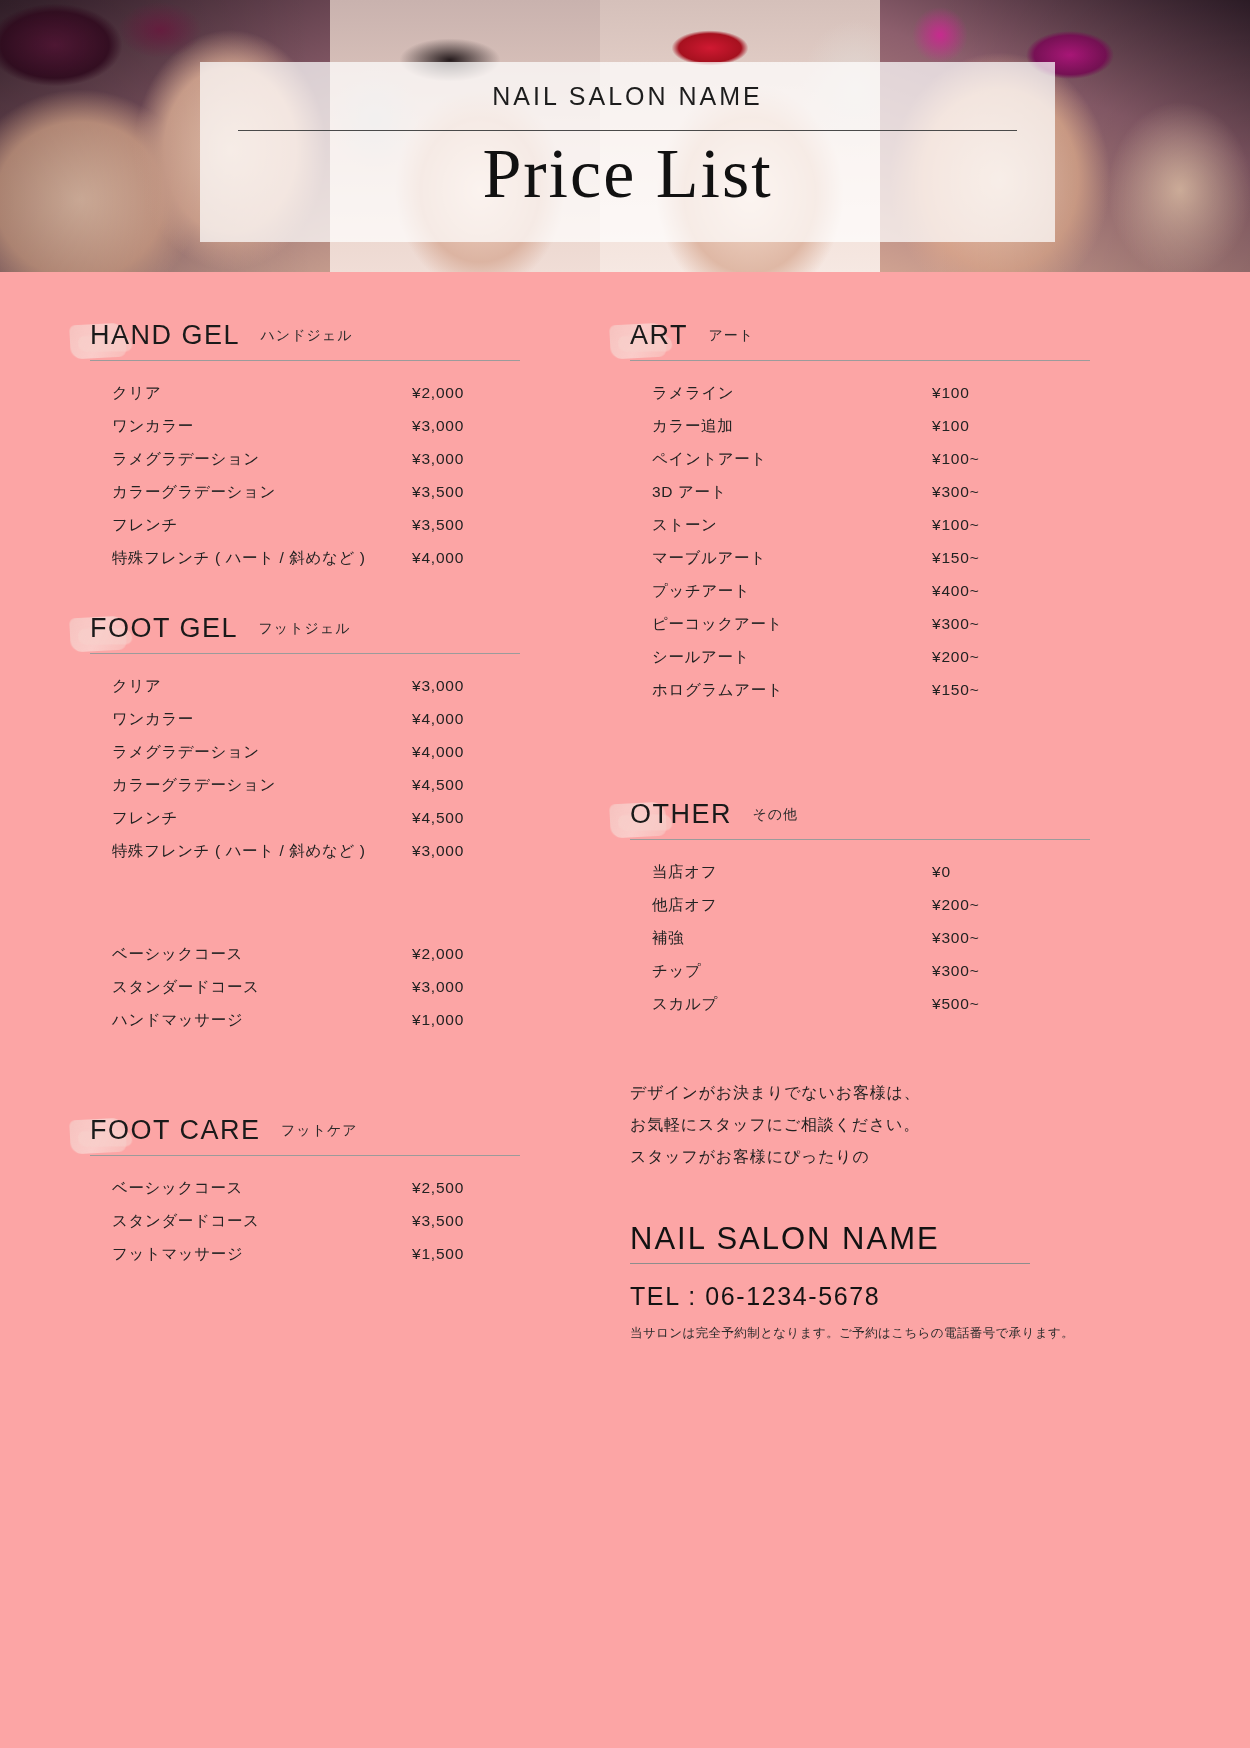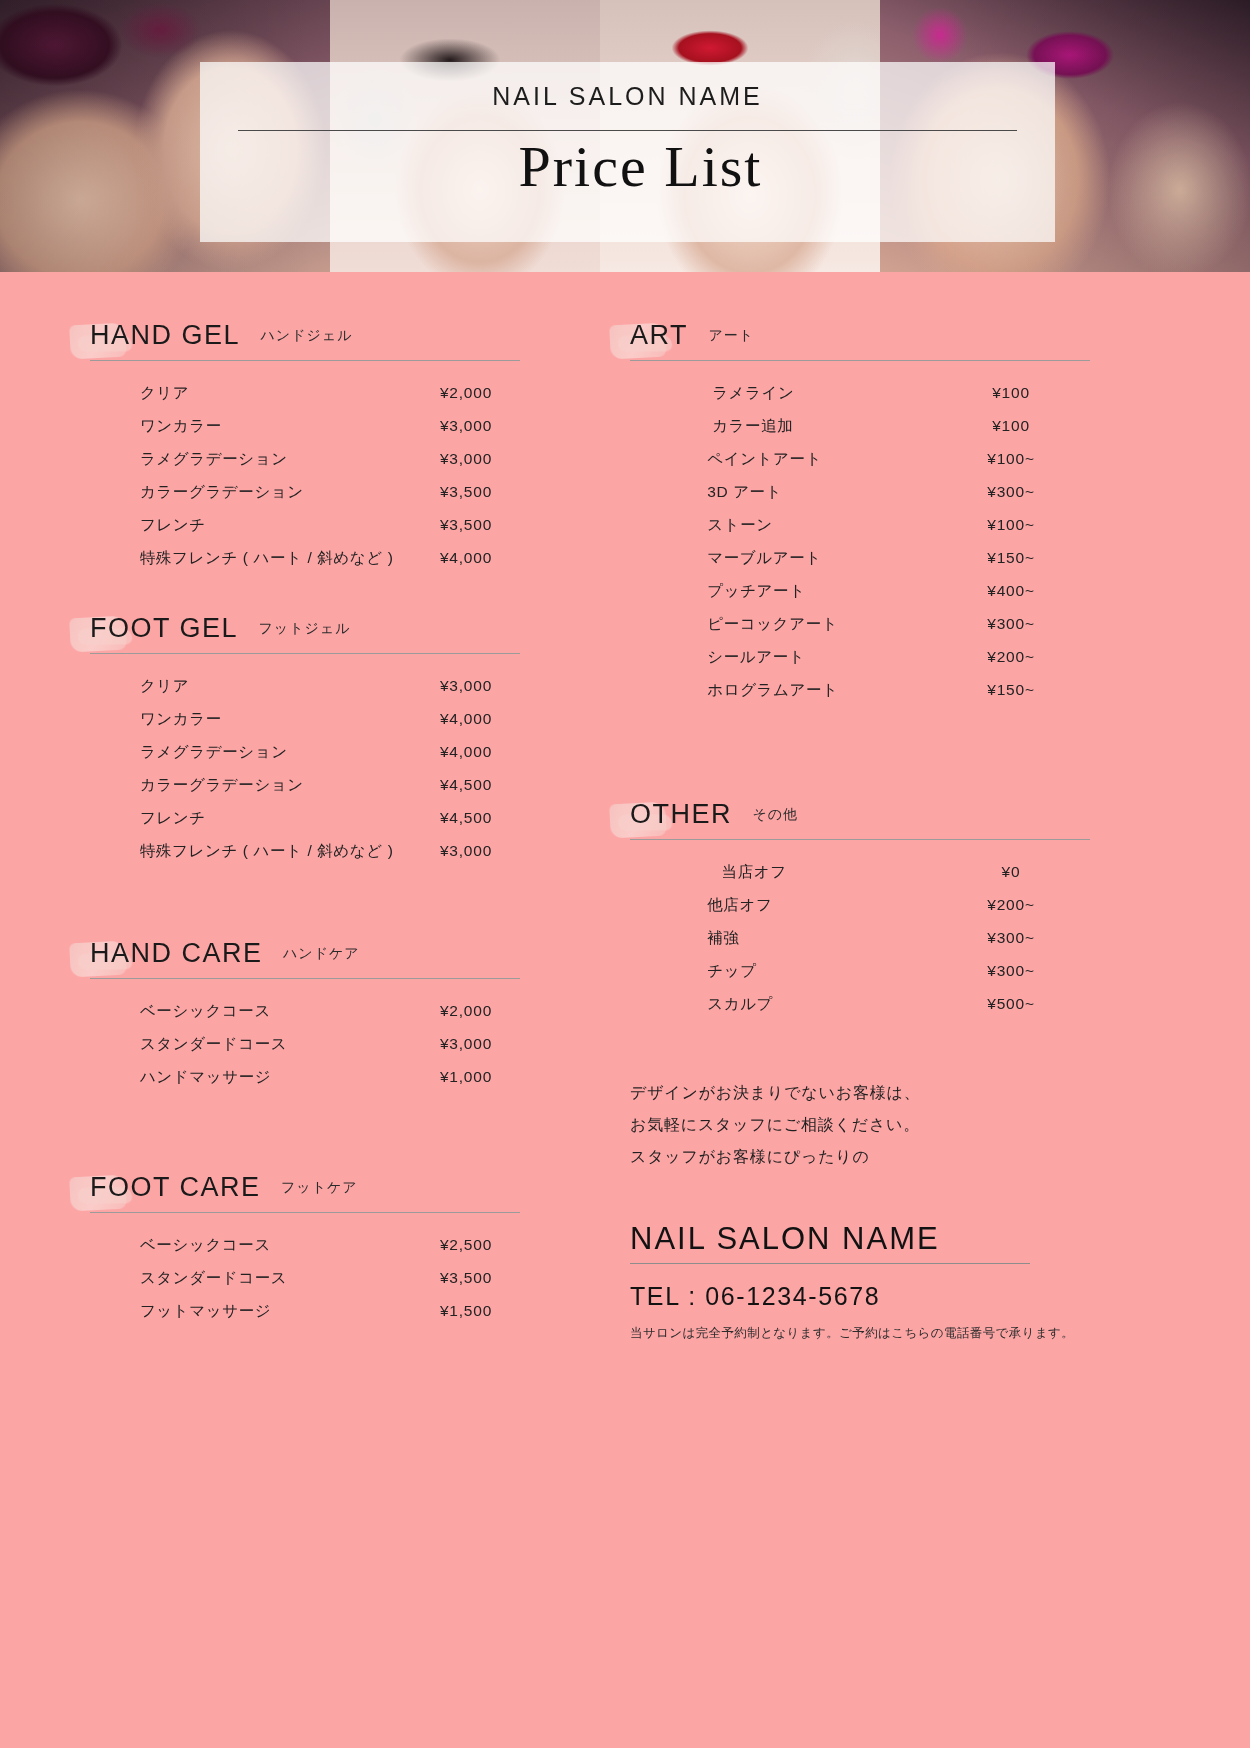--- a/index.html
+++ b/index.html
@@ -86,25 +86,25 @@
     font-weight: 300;
   }
   .hero-rule {
     position: absolute;
     left: 38px; top: 68px;
     width: 779px;
     border-top: 1px solid #4a4a4a;
   }
   .price-list-title {
     position: absolute;
-    left: 13px; top: 72px;
+    left: 0; top: 72px;
     width: 100%;
     text-align: center;
     font-family: "Liberation Serif", serif;
-    font-size: 58px;
+    font-size: 70px;
     letter-spacing: 2px;
     color: #111111;
     line-height: 1.15;
   }
 
   
   .col-left {
     position: absolute;
     left: 90px; top: 320px;
     width: 430px;
@@ -167,21 +167,20 @@
   .sec-headrow .sec-line { bottom: 0; }
 
   .rows { margin-top: 16px; }
   .row {
     display: flex;
     align-items: baseline;
     padding: 6px 0;
     font-size: 15.5px;
     color: #222222;
     letter-spacing: 0.6px;
-    justify-content: center;
   }
   .row .nm {
     flex: 0 0 auto;
     width: 300px;
     padding-left: 22px;
   }
   .row .pr {
     flex: 0 0 auto;
     text-align: left;
     letter-spacing: 0.8px;
@@ -308,26 +307,20 @@
             <span class="pr">¥4,500</span>
           </div>
         <div class="row">
             <span class="nm">特殊フレンチ ( ハート / 斜めなど )</span>
             <span class="pr">¥3,000</span>
           </div>
       </div>
     </div>
 
     <div class="section" style="margin-top:70px">
-      <div class="sec-headrow">
-        <span class="brush"></span>
-        <span class="sec-title">HAND CARE</span>
-        <span class="sec-sub">ハンドケア</span>
-        <span class="sec-line"></span>
-      </div>
       <div class="rows">
         <div class="row">
             <span class="nm">ベーシックコース</span>
             <span class="pr">¥2,000</span>
           </div>
         <div class="row">
             <span class="nm">スタンダードコース</span>
             <span class="pr">¥3,000</span>
           </div>
         <div class="row">

